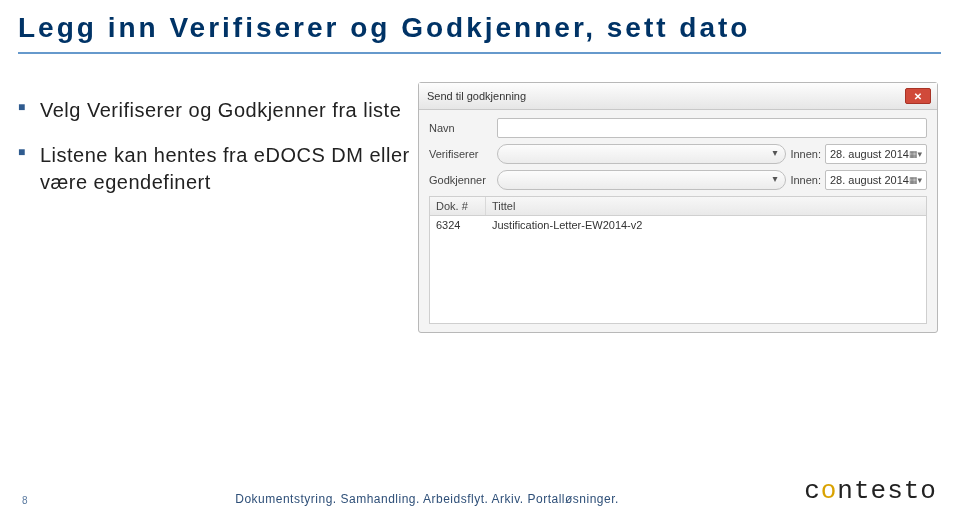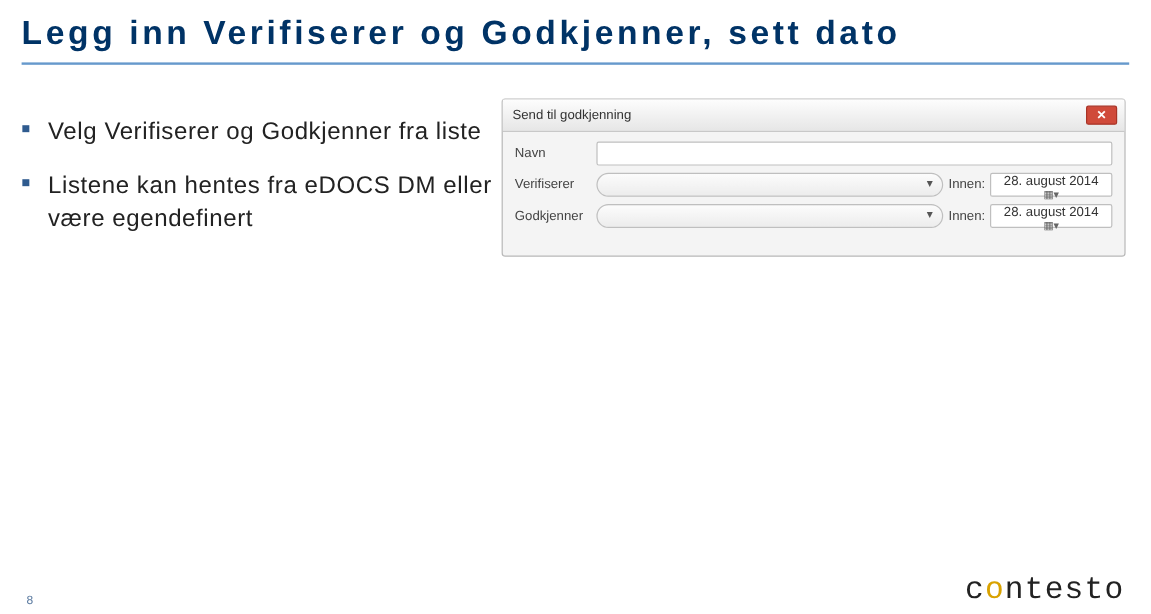--- a/index.html
+++ b/index.html
@@ -122,21 +122,20 @@
     width: 102px;
     height: 20px;
     background: #fff;
     border: 1px solid #bfbfbf;
     border-radius: 2px;
     padding: 0 4px;
     display: flex;
     align-items: center;
     justify-content: space-between;
     color: #333;
-    flex-direction: column;
   }
   .date-input .cal { font-size: 9px; color: #666; }
   .doc-table {
     margin-top: 6px;
     border: 1px solid #cfcfcf;
     background: #fff;
     height: 128px;
     overflow: hidden;
   }
   .doc-table-header {
@@ -243,23 +242,34 @@
         <div class="combo"></div>
         <div class="date-block">
           <span class="date-lbl">Innen:</span>
           <div class="date-input">
             <span>28. august 2014</span>
             <span class="cal">▦▾</span>
           </div>
         </div>
       </div>
 
+      <div class="doc-table">
+        <div class="doc-table-header">
+          <div class="col-dok">Dok. #</div>
+          <div class="col-tittel">Tittel</div>
+        </div>
+        <div class="doc-table-row">
+          <div class="col-dok">6324</div>
+          <div class="col-tittel">Justification-Letter-EW2014-v2</div>
+        </div>
+      </div>
 
     </div>
   </div>
 </div>
 
 <div class="footer">
   <div class="page-num">8</div>
+  <div class="footer-text">Dokumentstyring. Samhandling. Arbeidsflyt. Arkiv. Portalløsninger.</div>
   <div class="logo">
     <span>c</span><span class="o">o</span><span>ntesto</span>
   </div>
 </div>
 
 </body></html>

